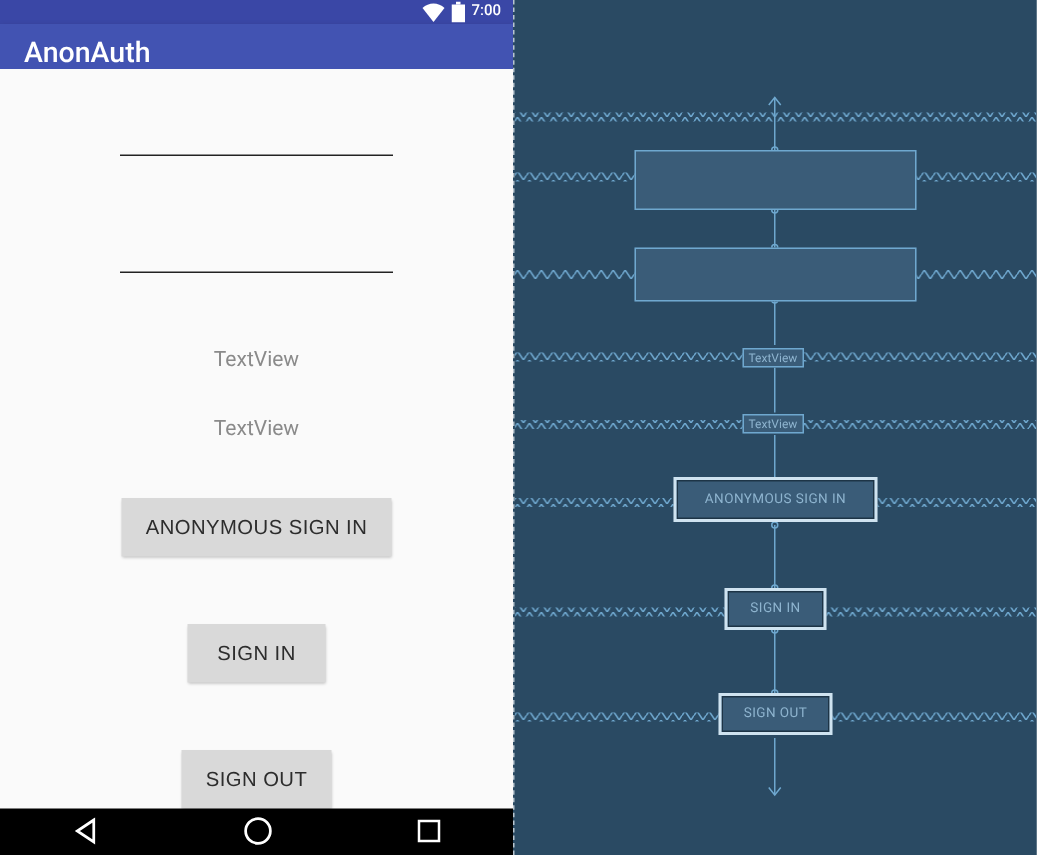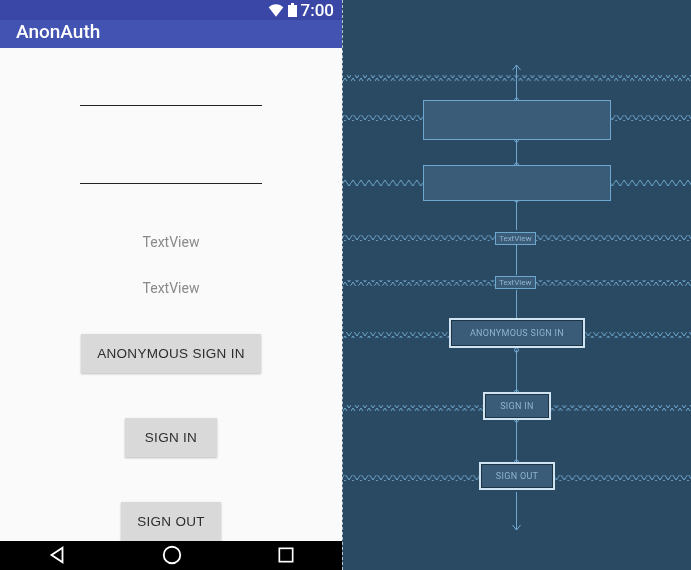--- a/index.html
+++ b/index.html
@@ -21,30 +21,30 @@
     position: relative;
   }
   .statusbar {
     height: 24px;
     background: #3a47a6;
     display: flex;
     justify-content: flex-end;
     align-items: center;
     padding-right: 8px;
     color: #fff;
-    font-size: 17px;
+    font-size: 10px;
     font-weight: 500;
     gap: 4px;
   }
   .statusbar svg { display:block; }
   .appbar {
     height: 46px;
     background: #4253b2;
     display: flex;
-    align-items: flex-start;
+    align-items: flex-end;
     padding-left: 16px;
     color: #fff;
     font-size: 19px;
     font-weight: 500;
     box-shadow: 0 2px 4px rgba(0,0,0,0.25);
   }
   .content {
     flex: 1;
     background: #fafafa;
     display: flex;

